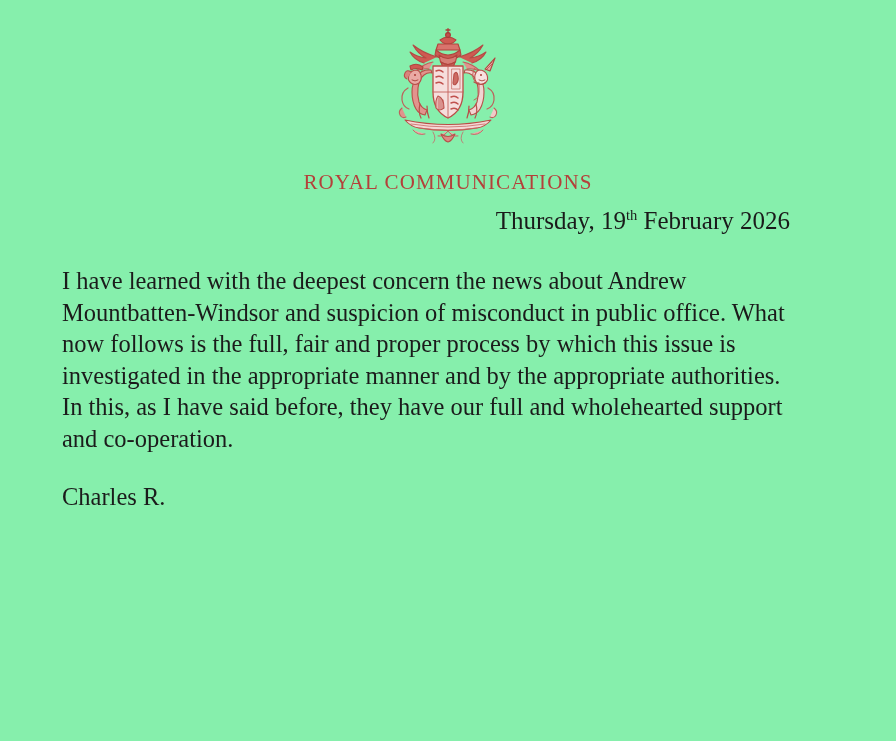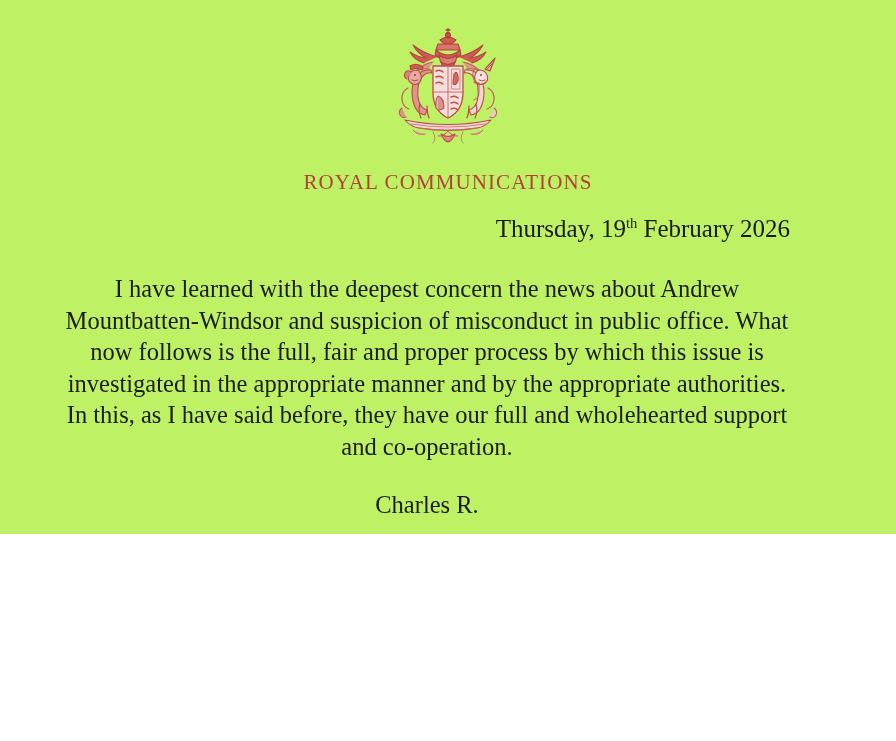--- a/index.html
+++ b/index.html
@@ -11,22 +11,22 @@
     width: 896px;
     height: 741px;
     overflow: hidden;
     font-family: "Liberation Serif", "DejaVu Serif", serif;
     color: #161616;
     position: relative;
   }
 
   .page {
     width: 896px;
-    height: 534px;
-    background: #bef264;
+    height: 741px;
+    background: #86efac;
     position: relative;
     box-sizing: border-box;
   }
 
   
   .letterhead {
     text-align: center;
     padding-top: 26px;
   }
 
@@ -41,21 +41,21 @@
     margin-top: 22px;
     font-family: "Liberation Serif", "DejaVu Serif", serif;
     font-size: 21px;
     letter-spacing: 1.1px;
     color: #b4403a;
     font-weight: 400;
   }
 
   
   .date-line {
-    margin-top: 20px;
+    margin-top: 12px;
     padding-right: 106px;
     text-align: right;
     font-size: 25px;
     color: #1a1a1a;
   }
   .date-line sup {
     font-size: 0.58em;
     vertical-align: super;
     line-height: 0;
   }
@@ -81,21 +81,21 @@
     padding: 0 104px 0 62px;
     box-sizing: border-box;
     margin-top: 30px;
   }
 
   .body-copy p {
     margin: 0 0 26px 0;
     font-size: 24.5px;
     line-height: 1.29;
     color: #1b1b1b;
-    text-align: center;
+    text-align: left;
   }
 
   .body-copy p:last-child {
     margin-bottom: 0;
   }
 
   .signature {
     font-size: 24.5px;
     line-height: 1.29;
     color: #1b1b1b;

